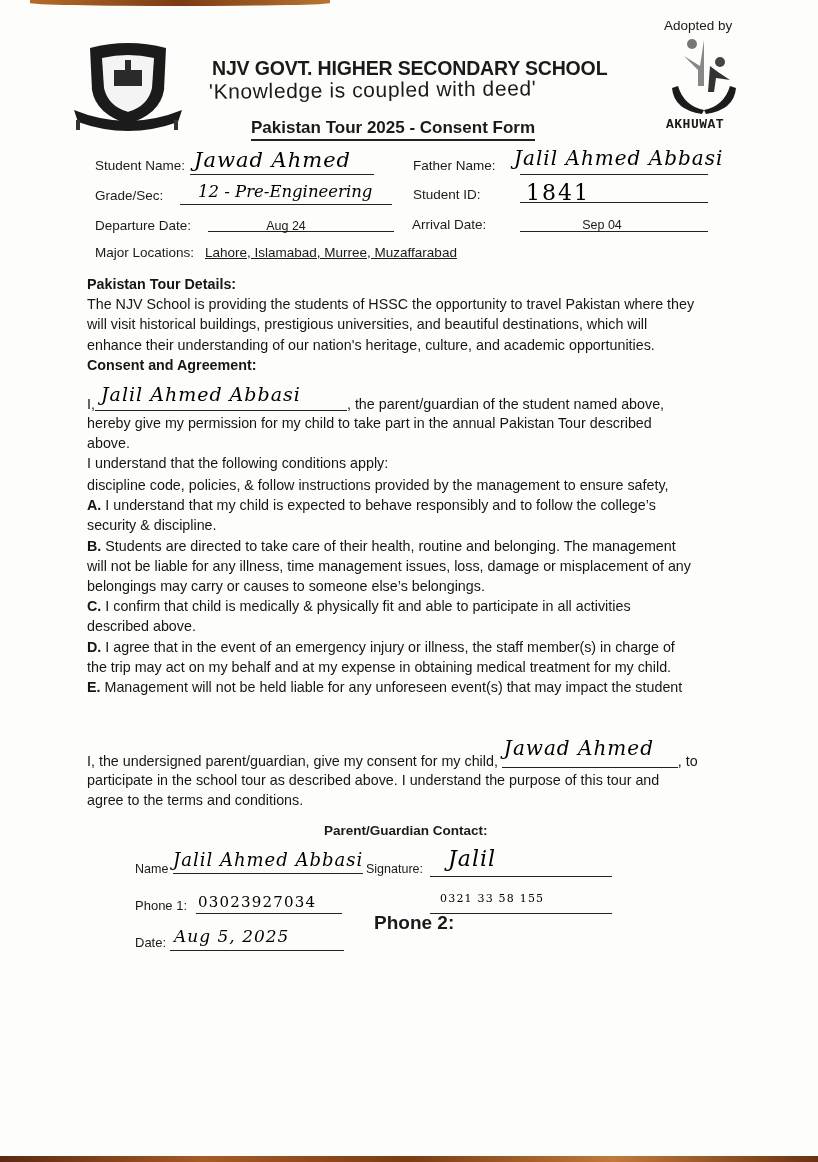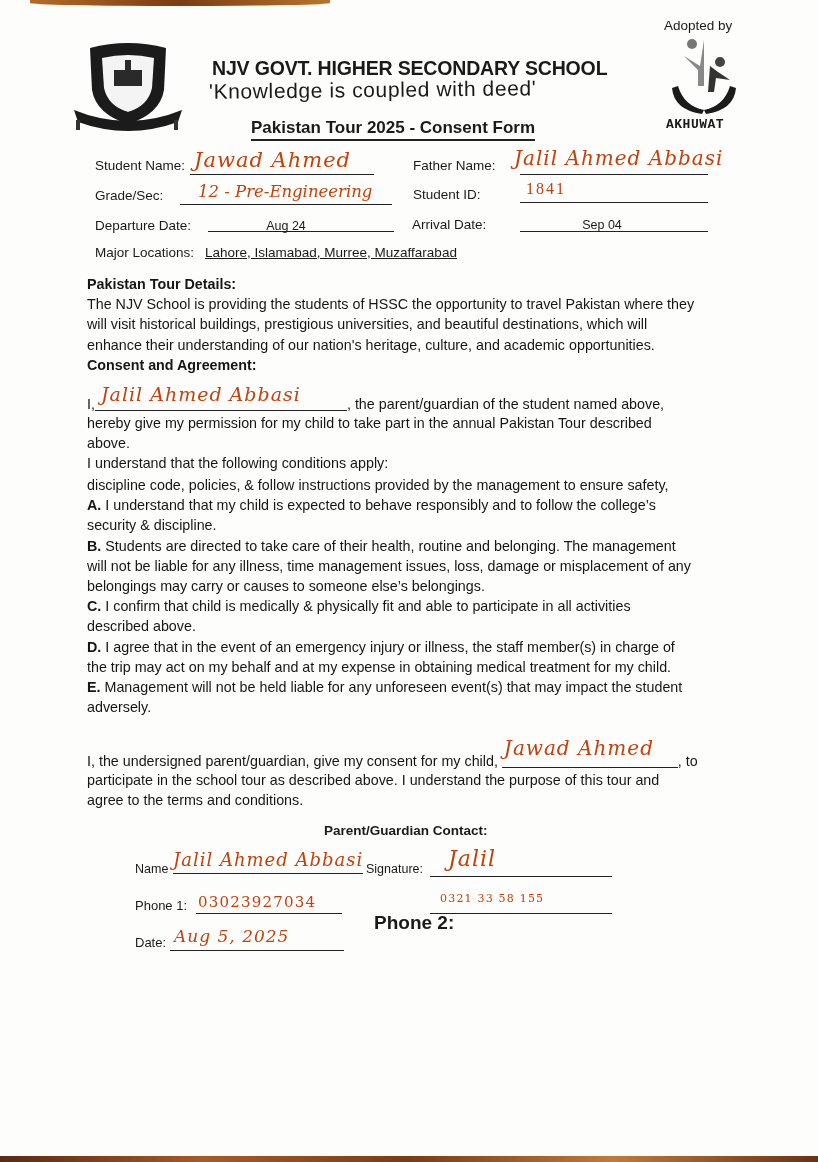--- a/index.html
+++ b/index.html
@@ -13,21 +13,21 @@
     background: linear-gradient(90deg, #b56a2a, #7a3c14, #b8742e);
     border-radius: 0 0 50% 50%;
   }
   .edge-bottom {
     position: absolute; left: 0; bottom: 0; width: 818px; height: 6px;
     background: linear-gradient(90deg, #5a2a12, #a85a26, #7a3c14, #c07a3a, #6a3214);
   }
   .abs { position: absolute; }
   .hand {
     font-family: "DejaVu Serif", serif; font-style: italic;
-    color: #c2410c; letter-spacing: 1px;
+    color: #000000; letter-spacing: 1px;
   }
   .label { font-size: 13.5px; color: #1a1a1a; }
   .uline { border-bottom: 1.3px solid #222; }
   .body-text { font-size: 14.3px; line-height: 20.2px; color: #161616; }
   .bold { font-weight: bold; }
   .logo-left {
     position: absolute; left: 68px; top: 40px; width: 120px; height: 96px;
   }
   .logo-right { position: absolute; left: 664px; top: 36px; width: 80px; height: 80px; }
 </style>
@@ -75,21 +75,21 @@
 <div class="abs uline" style="left:520px;top:150px;width:188px;height:24px;">
   <span class="hand" style="font-size:20px;position:absolute;left:-6px;top:-4px;white-space:nowrap;">Jalil Ahmed Abbasi</span>
 </div>
 
 <div class="abs label" style="left:95px;top:188px;">Grade/Sec:</div>
 <div class="abs uline" style="left:180px;top:182px;width:212px;height:22px;">
   <span class="hand" style="font-size:16.5px;position:absolute;left:18px;top:0px;white-space:nowrap;letter-spacing:0;">12 - Pre-Engineering</span>
 </div>
 <div class="abs label" style="left:413px;top:187px;">Student ID:</div>
 <div class="abs uline" style="left:520px;top:182px;width:188px;height:20px;">
-  <span class="hand" style="font-size:16px;position:absolute;left:6px;top:-2px;font-style:normal;letter-spacing:2px;font-family:Liberation Serif, serif;">1841</span>
+  <span class="hand" style="font-size:22px;position:absolute;left:6px;top:-2px;font-style:normal;letter-spacing:2px;">1841</span>
 </div>
 
 <div class="abs label" style="left:95px;top:218px;">Departure Date:</div>
 <div class="abs uline" style="left:208px;top:214px;width:186px;height:17px;text-align:center;">
   <span class="label" style="text-decoration:underline;position:relative;top:2px;left:-15px;font-size:12.5px;">Aug 24</span>
 </div>
 <div class="abs label" style="left:412px;top:217px;">Arrival Date:</div>
 <div class="abs uline" style="left:520px;top:214px;width:188px;height:17px;text-align:center;">
   <span class="label" style="position:relative;top:1px;left:-12px;font-size:12.5px;">Sep 04</span>
 </div>
@@ -128,21 +128,20 @@
   <div>
     <div><span class="bold">C.</span> <span>I confirm that child is medically &amp; physically fit and able to participate in all activities</span></div>
     <div>described above.</div>
   </div>
   <div>
     <div><span class="bold">D.</span> <span>I agree that in the event of an emergency injury or illness, the staff member(s) in charge of</span></div>
     <div>the trip may act on my behalf and at my expense in obtaining medical treatment for my child.</div>
   </div>
   <div>
     <div><span class="bold">E.</span> <span>Management will not be held liable for any unforeseen event(s) that may impact the student</span></div>
-    <div>adversely.</div>
   </div>
 </div>
 
 <div class="abs body-text" style="left:87px;top:749px;width:680px;white-space:nowrap;">
   <span>I, the undersigned parent/guardian, give my consent for my child,</span>
   <span class="uline" style="display:inline-block;width:176px;position:relative;height:18px;vertical-align:-2px;"><span class="hand" style="font-size:20px;position:absolute;left:2px;top:-11px;">Jawad Ahmed</span></span><span>, to</span>
 </div>
 <div class="abs body-text" style="left:87px;top:770px;width:680px;">
   <div>participate in the school tour as described above. I understand the purpose of this tour and</div>
   <div>agree to the terms and conditions.</div>

